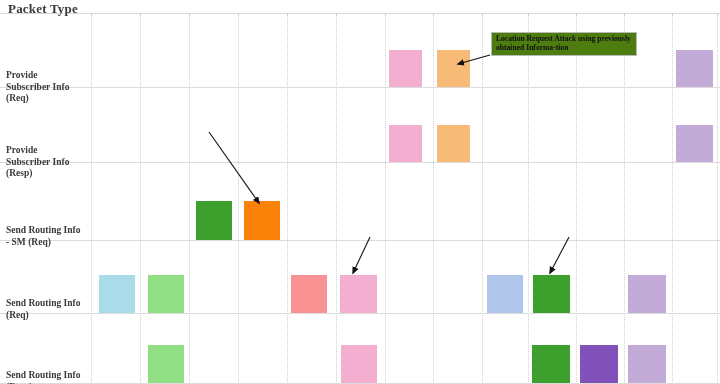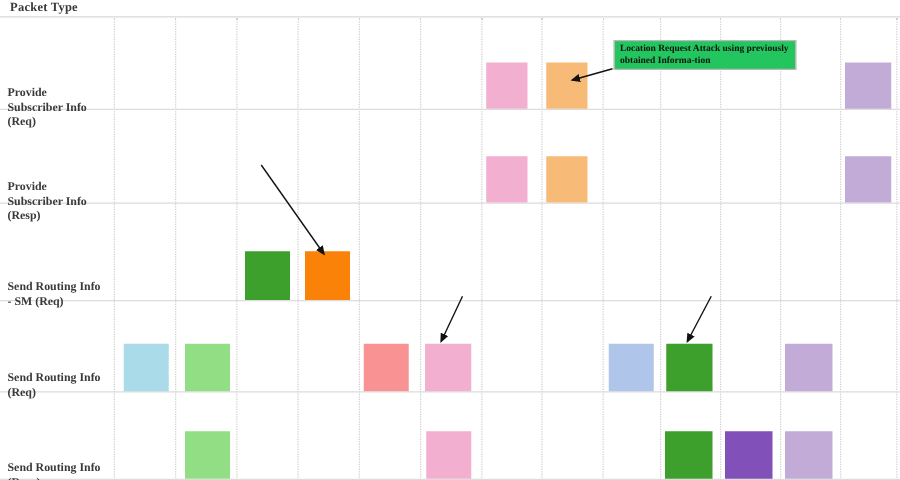--- a/index.html
+++ b/index.html
@@ -21,21 +21,21 @@
   .header-strip {
     position: absolute;
     left: 0; top: 0;
     width: 720px; height: 14px;
     background: #ffffff;
     border-bottom: 1px solid #d9d9d9;
   }
   .axis-title {
     position: absolute;
     left: 8px; top: 1px;
-    font-size: 10px;
+    font-size: 13px;
     font-weight: bold;
     color: #3a3a3a;
     letter-spacing: 0.2px;
     white-space: nowrap;
   }
 
   
   .plot-area {
     position: absolute;
     left: 0; top: 14px;
@@ -71,21 +71,21 @@
 
   
   .bar {
     position: absolute;
     border-radius: 0;
   }
 
   
   .callout {
     position: absolute;
-    background: #22c55e;
+    background: #4d7c0f;
     border: 1px solid #b9b9b9;
     padding: 2px 4px;
     font-size: 7.6px;
     font-weight: bold;
     line-height: 8.8px;
     color: #121212;
     z-index: 5;
   }
   .callout.center { text-align: center; }
   .callout.left { text-align: left; }

